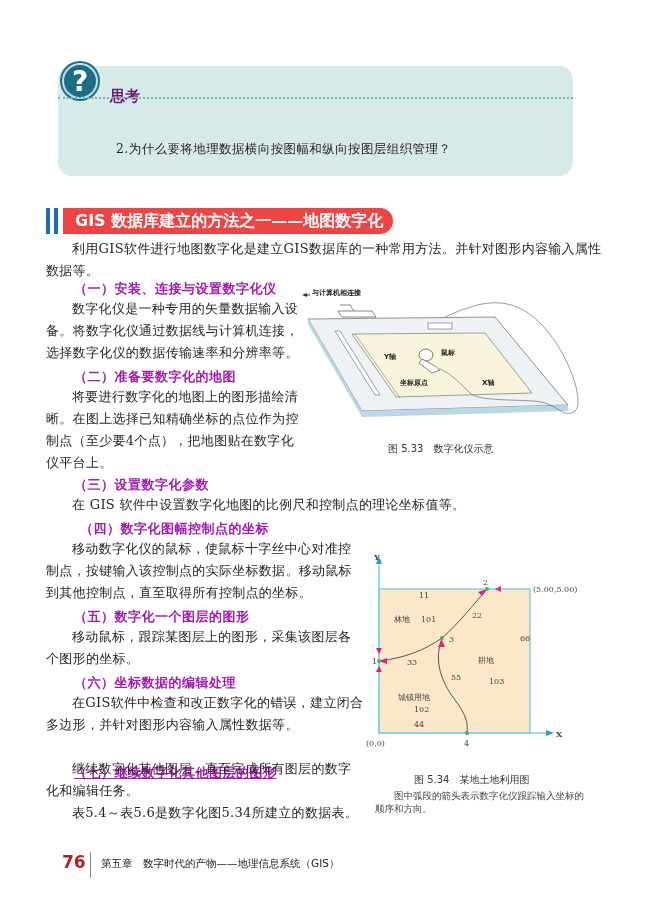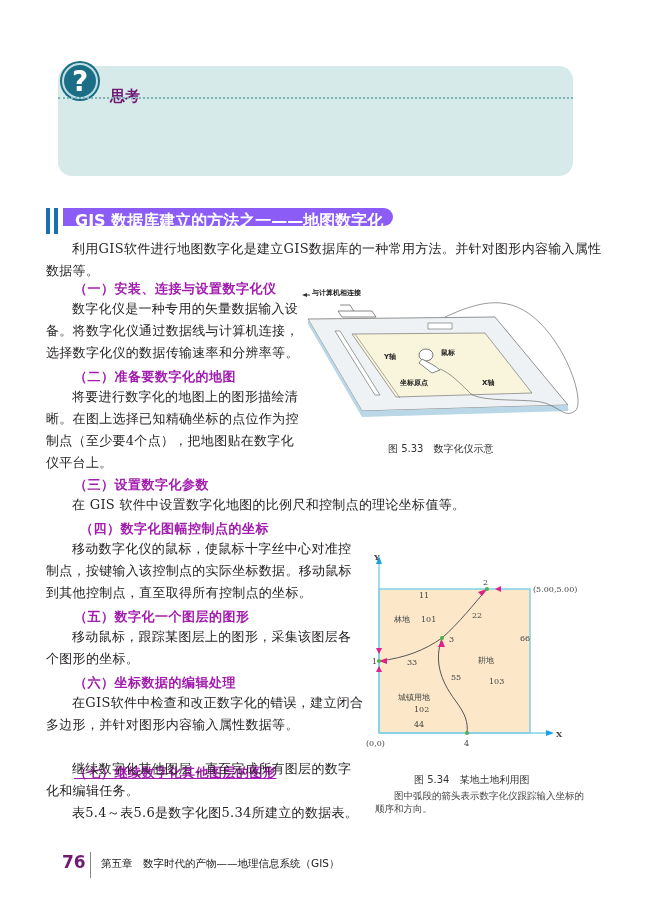--- a/index.html
+++ b/index.html
@@ -29,49 +29,50 @@
     position: absolute; left: 58px; font-size: 12.5px; letter-spacing: 0.4px;
   }
   .think-q.q1 { top: 52px; }
   .think-q.q2 { top: 75px; }
 
   
   .sec-head { position: absolute; left: 46px; top: 208px; height: 26px; width: 350px; }
   .sec-bar { position: absolute; top: 0; width: 4px; height: 26px; background: #1a6fb0; }
   .sec-bar.b1 { left: 0; } .sec-bar.b2 { left: 8px; }
   .sec-pill {
-    position: absolute; left: 17px; top: 0; height: 18px; width: 330px;
-    background: #8b5cf6; border-radius: 0 14px 14px 0; color: #fff;
+    position: absolute; left: 17px; top: 0; height: 26px; width: 330px;
+    background: #ef4444; border-radius: 0 14px 14px 0; color: #fff;
     font: bold 16px "DejaVu Sans", sans-serif; line-height: 26px; padding-left: 12px;
   }
 
   .p { position: absolute; font-size: 13px; line-height: 22px; letter-spacing: 0.3px; }
   .h { position: absolute; font: bold 13px "DejaVu Sans", sans-serif; color: #a21caf; letter-spacing: 0.5px; }
   .indent { text-indent: 2em; }
 
   
   .fig533 { position: absolute; left: 300px; top: 283px; width: 300px; height: 150px; }
   .cap { position: absolute; font: 10px "DejaVu Sans", sans-serif; color: #333; }
 
   
   .fig534 { position: absolute; left: 360px; top: 550px; width: 230px; height: 210px; }
   .cap-note { position: absolute; left: 375px; top: 789px; width: 210px; font: 9.5px "DejaVu Sans", sans-serif; color: #444; line-height: 13px; text-indent: 2em; }
 
   
-  .footer-num { position: absolute; left: 62px; top: 852px; font: bold 17px "DejaVu Sans", sans-serif; color: #701a75; }
+  .footer-num { position: absolute; left: 62px; top: 852px; font: bold 17px "DejaVu Sans", sans-serif; color: #b91c1c; }
   .footer-line { position: absolute; left: 90px; top: 852px; width: 1px; height: 26px; background: #888; }
   .footer-text { position: absolute; left: 101px; top: 857px; font: 10.5px "DejaVu Sans", sans-serif; color: #222; }
 </style>
 </head>
 <body>
 
 <div class="think-box">
   <div class="think-icon">?</div>
   <div class="think-title">思考</div>
   <div class="think-dots"></div>
+  <div class="think-q q2">2.为什么要将地理数据横向按图幅和纵向按图层组织管理？</div>
 </div>
 
 <div class="sec-head">
   <div class="sec-bar b1"></div>
   <div class="sec-bar b2"></div>
   <div class="sec-pill">GIS 数据库建立的方法之一——地图数字化</div>
 </div>
 
 <div class="p indent" style="left:46px; top:238px; width:560px;">利用GIS软件进行地图数字化是建立GIS数据库的一种常用方法。并针对图形内容输入属性数据等。</div>
 

